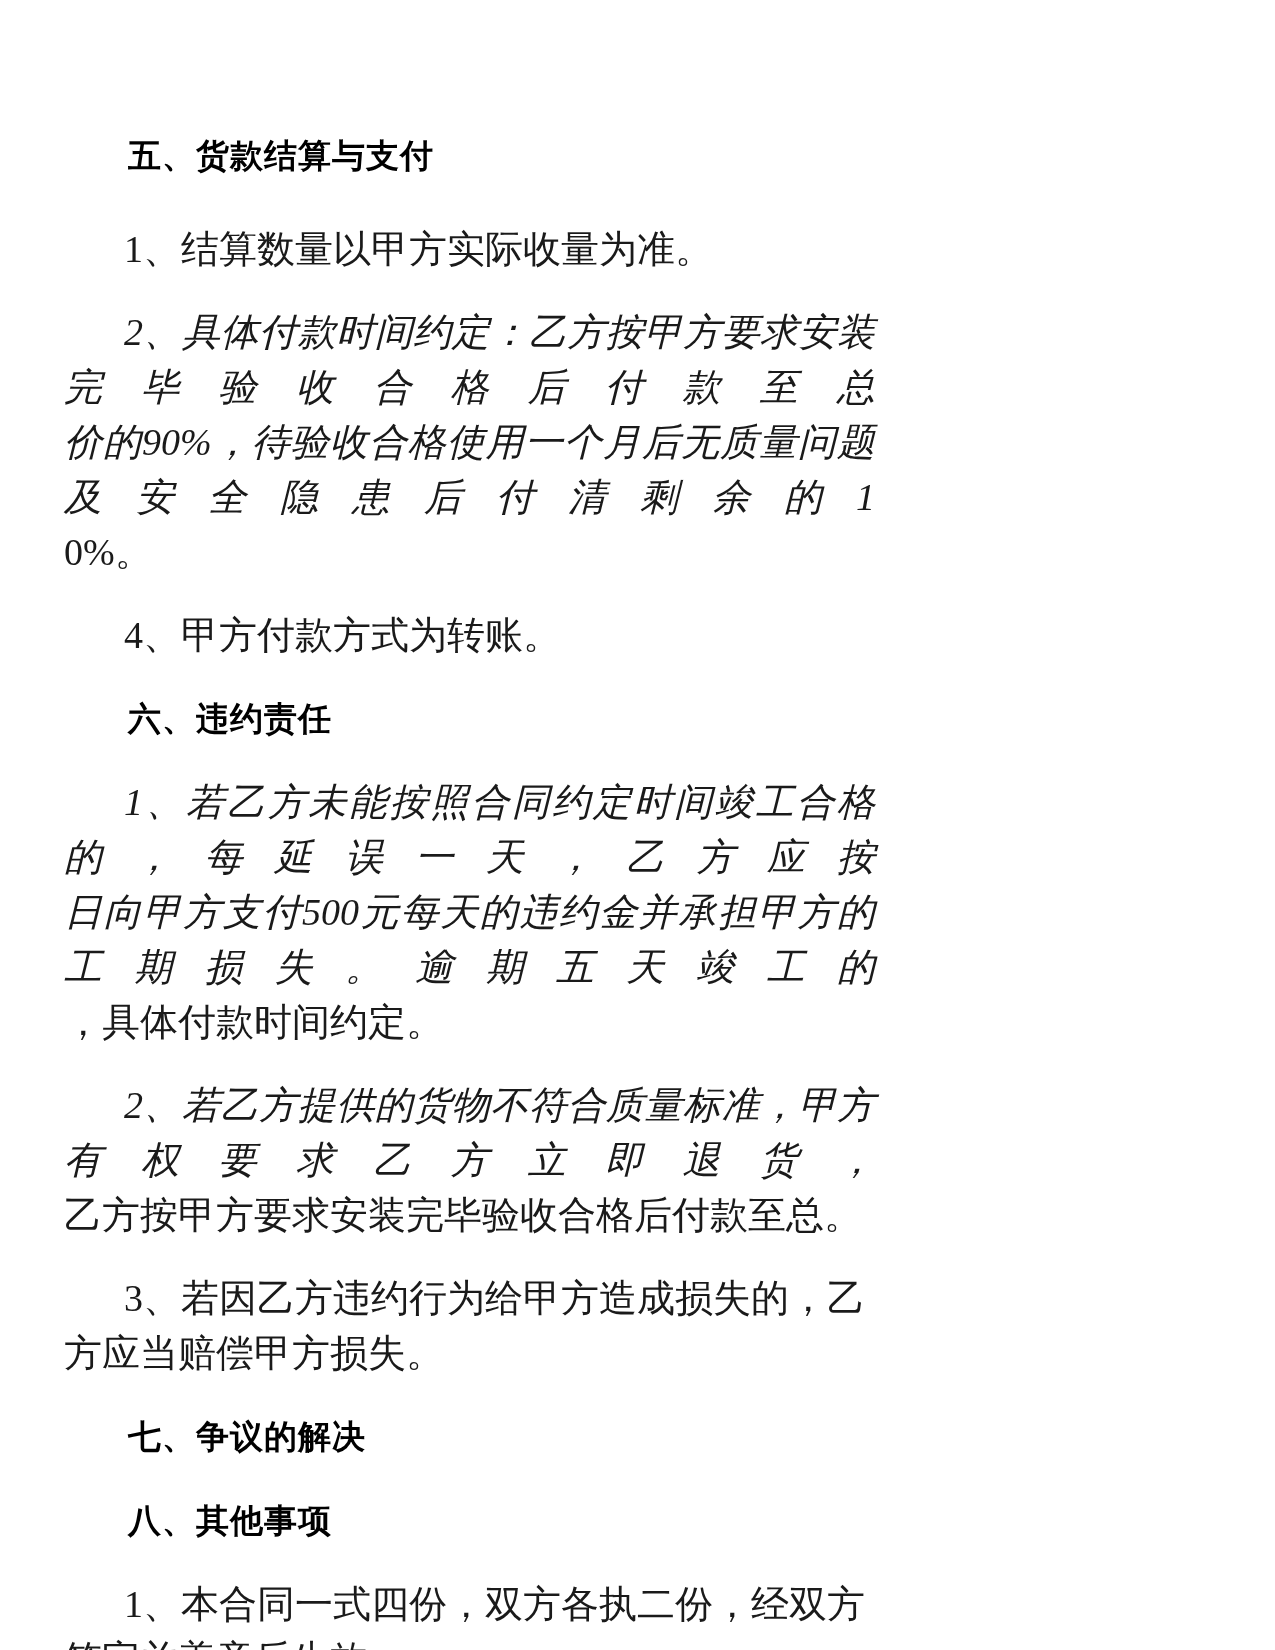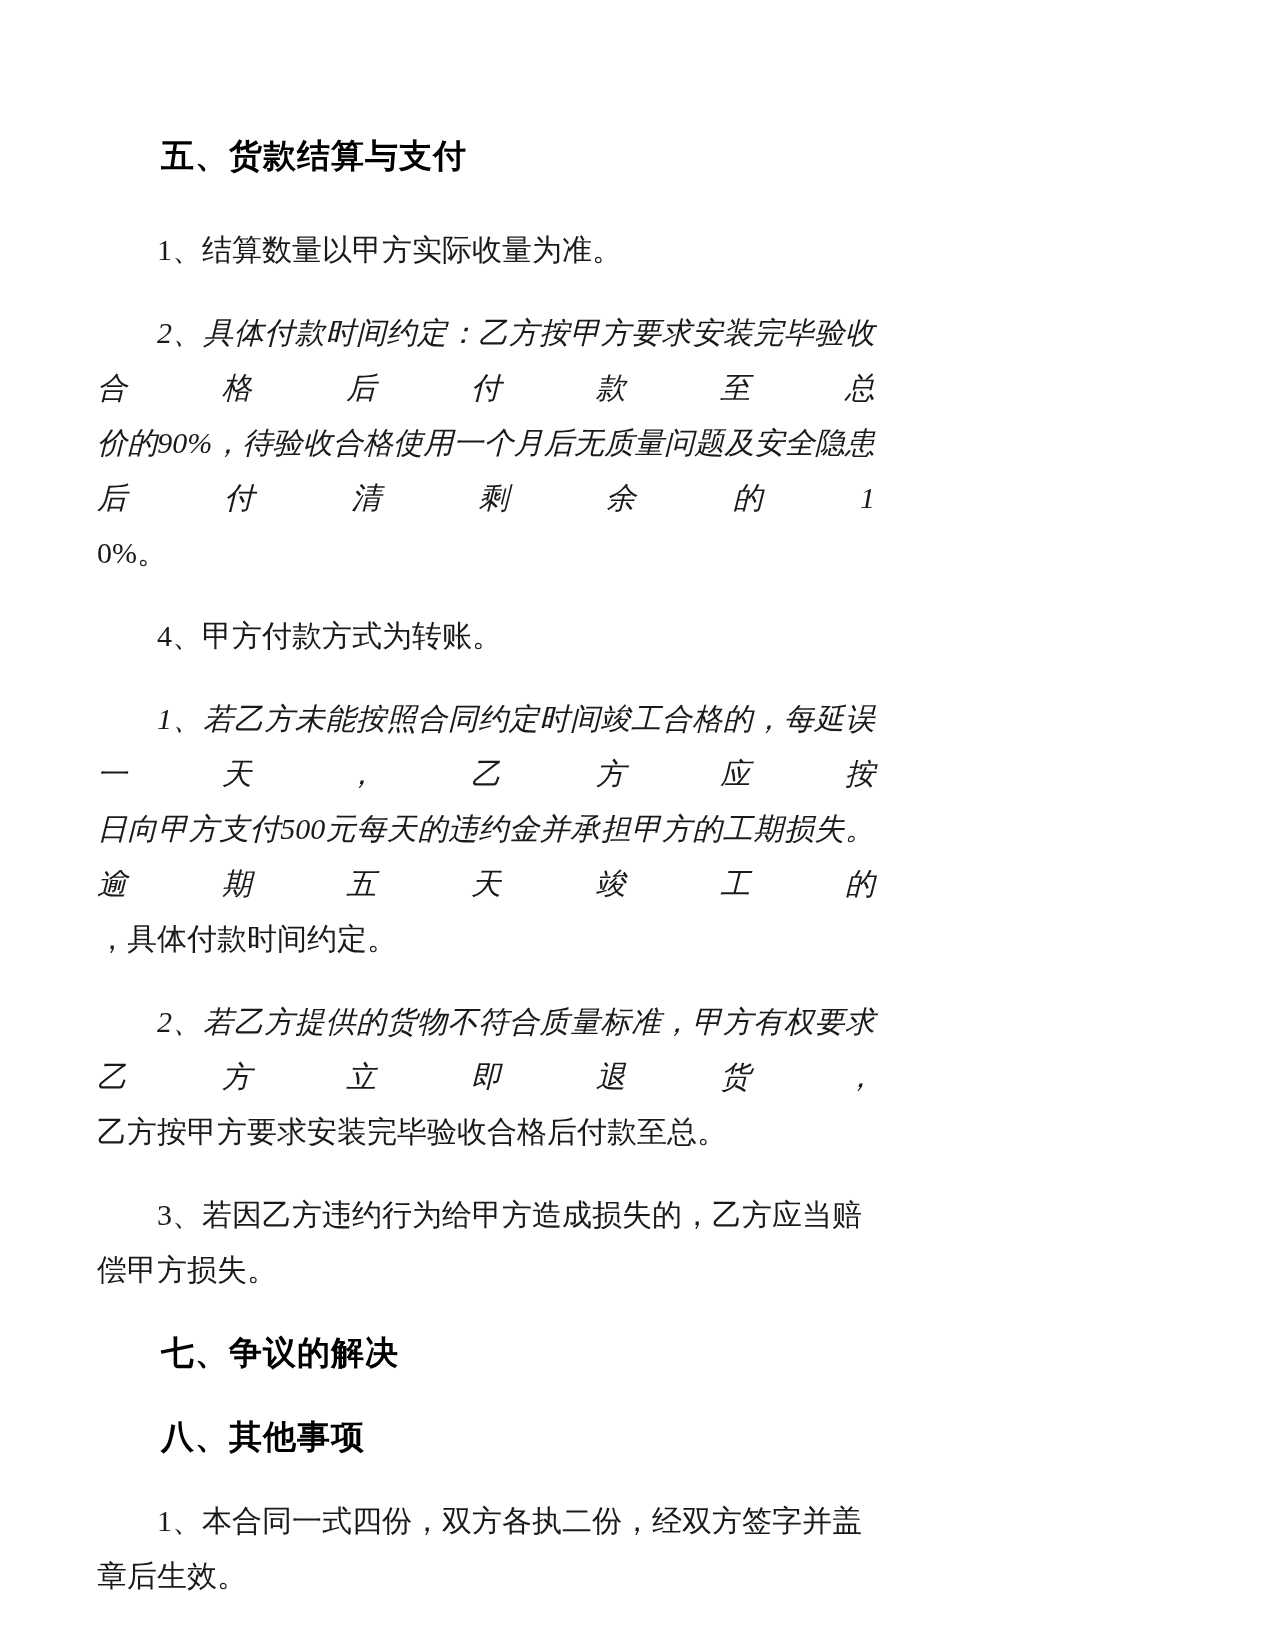--- a/index.html
+++ b/index.html
@@ -8,38 +8,38 @@
     height: 1650px;
     background: #ffffff;
     font-family: "Liberation Serif", "DejaVu Serif", serif;
     color: #1a1a1a;
   }
   .page {
     box-sizing: border-box;
     width: 1028px;
     height: 1650px;
     background: #ffffff;
-    padding: 128px 153px 0 97px;
+    padding: 128px 153px 0 64px;
     overflow: hidden;
   }
   .heading {
     font-family: "Liberation Sans", "DejaVu Sans", sans-serif;
     font-weight: 700;
     font-size: 33px;
     line-height: 56px;
     letter-spacing: 1px;
     color: #000000;
     margin: 0 0 28px 0;
     text-indent: 64px;
     word-break: break-all;
   }
   .heading.first { margin-bottom: 38px; }
   .para {
     margin: 0 0 28px 0;
-    font-size: 30px;
+    font-size: 38px;
     color: #1a1a1a;
   }
   .para:last-child { margin-bottom: 0; }
   .line {
     display: block;
     line-height: 55px;
     word-break: break-all;
   }
   .line.indent { text-indent: 60px; }
   .line.fill {
@@ -62,20 +62,21 @@
   <div class="para">
     <span class="line indent fill">2、具体付款时间约定：乙方按甲方要求安装完毕验收合格后付款至总</span>
     <span class="line fill">价的90%，待验收合格使用一个月后无质量问题及安全隐患后付清剩余的1</span>
     <span class="line">0%。</span>
   </div>
 
   <div class="para">
     <span class="line indent">4、甲方付款方式为转账。</span>
   </div>
 
+  <h2 class="heading">六、违约责任</h2>
 
   <div class="para">
     <span class="line indent fill">1、若乙方未能按照合同约定时间竣工合格的，每延误一天，乙方应按</span>
     <span class="line fill">日向甲方支付500元每天的违约金并承担甲方的工期损失。逾期五天竣工的</span>
     <span class="line">，具体付款时间约定。</span>
   </div>
 
   <div class="para">
     <span class="line indent fill">2、若乙方提供的货物不符合质量标准，甲方有权要求乙方立即退货，</span>
     <span class="line">乙方按甲方要求安装完毕验收合格后付款至总。</span>

